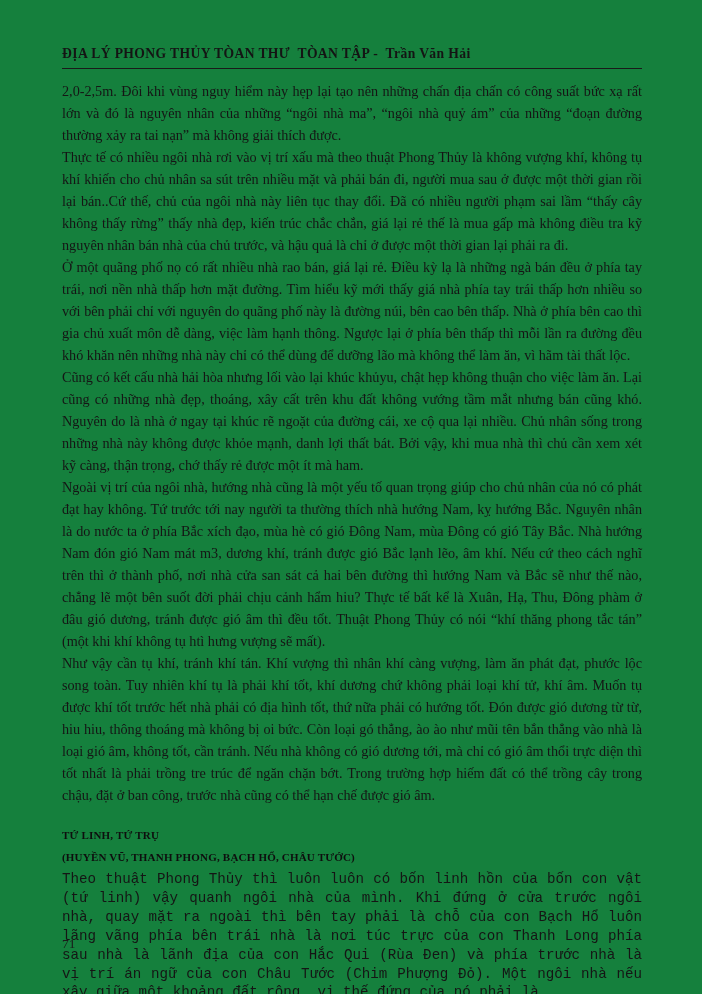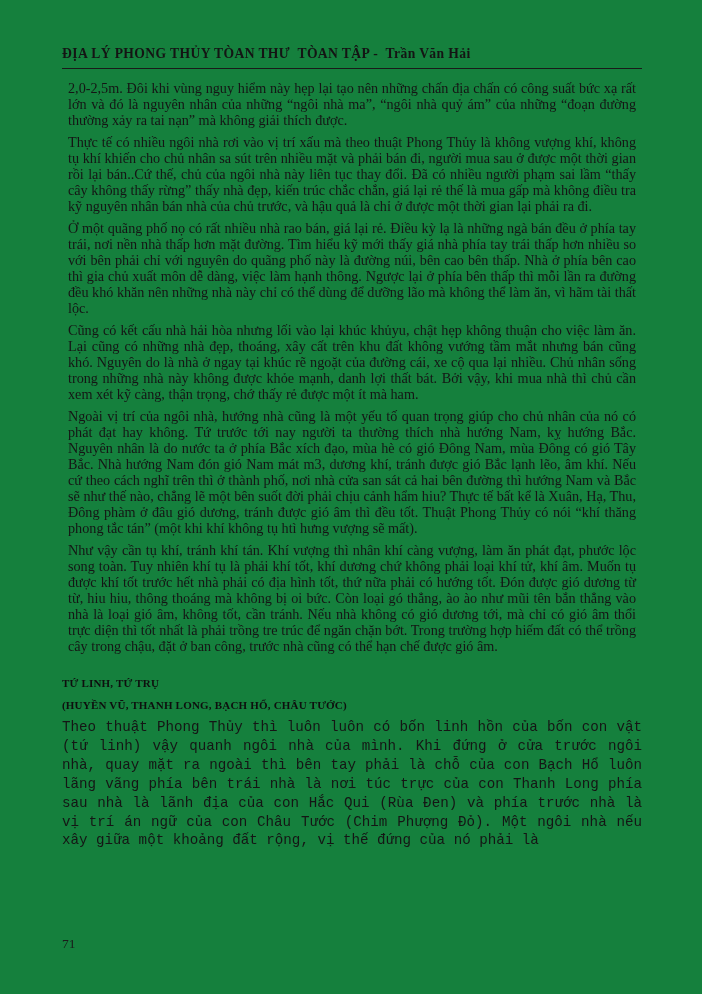--- a/index.html
+++ b/index.html
@@ -32,23 +32,23 @@
       white-space: pre-wrap;
       margin: 0 0 6px 0;
     }
     .header-rule {
       border: none;
       border-top: 1.8px solid #1a1a1a;
       margin: 0 0 11px 0;
       width: 100%;
     }
     .body-text p {
-      margin: 6px;
+      margin: 0;
       font-size: 14.2px;
-      line-height: 16px;
+      line-height: 22px;
       text-align: justify;
       text-justify: inter-word;
       color: #151515;
     }
     .section-heading {
       margin-top: 19px;
       font-weight: bold;
       font-size: 11px;
       line-height: 21.5px;
       color: #0e0e0e;
@@ -90,21 +90,21 @@
       <p>2,0-2,5m. Đôi khi vùng nguy hiểm này hẹp lại tạo nên những chấn địa chấn có công suất bức xạ rất lớn và đó là nguyên nhân của những “ngôi nhà ma”, “ngôi nhà quỷ ám” của những “đoạn đường thường xảy ra tai nạn” mà không giải thích được.</p>
       <p>Thực tế có nhiều ngôi nhà rơi vào vị trí xấu mà theo thuật Phong Thủy là không vượng khí, không tụ khí khiến cho chủ nhân sa sút trên nhiều mặt và phải bán đi, người mua sau ở được một thời gian rồi lại bán..Cứ thế, chủ của ngôi nhà này liên tục thay đổi. Đã có nhiều người phạm sai lầm “thấy cây không thấy rừng” thấy nhà đẹp, kiến trúc chắc chắn, giá lại rẻ thế là mua gấp mà không điều tra kỹ nguyên nhân bán nhà của chủ trước, và hậu quả là chỉ ở được một thời gian lại phải ra đi.</p>
       <p>Ở một quãng phố nọ có rất nhiều nhà rao bán, giá lại rẻ. Điều kỳ lạ là những ngà bán đều ở phía tay trái, nơi nền nhà thấp hơn mặt đường. Tìm hiểu kỹ mới thấy giá nhà phía tay trái thấp hơn nhiều so với bên phải chỉ với nguyên do quãng phố này là đường núi, bên cao bên thấp. Nhà ở phía bên cao thì gia chủ xuất môn dễ dàng, việc làm hạnh thông. Ngược lại ở phía bên thấp thì mỗi lần ra đường đều khó khăn nên những nhà này chỉ có thể dùng để dưỡng lão mà không thể làm ăn, vì hãm tài thất lộc.</p>
       <p>Cũng có kết cấu nhà hải hòa nhưng lối vào lại khúc khủyu, chật hẹp không thuận cho việc làm ăn. Lại cũng có những nhà đẹp, thoáng, xây cất trên khu đất không vướng tầm mắt nhưng bán cũng khó. Nguyên do là nhà ở ngay tại khúc rẽ ngoặt của đường cái, xe cộ qua lại nhiều. Chủ nhân sống trong những nhà này không được khỏe mạnh, danh lợi thất bát. Bởi vậy, khi mua nhà thì chủ cần xem xét kỹ càng, thận trọng, chớ thấy rẻ được một ít mà ham.</p>
       <p>Ngoài vị trí của ngôi nhà, hướng nhà cũng là một yếu tố quan trọng giúp cho chủ nhân của nó có phát đạt hay không. Tứ trước tới nay người ta thường thích nhà hướng Nam, kỵ hướng Bắc. Nguyên nhân là do nước ta ở phía Bắc xích đạo, mùa hè có gió Đông Nam, mùa Đông có gió Tây Bắc. Nhà hướng Nam đón gió Nam mát m3, dương khí, tránh được gió Bắc lạnh lẽo, âm khí. Nếu cứ theo cách nghĩ trên thì ở thành phố, nơi nhà cửa san sát cả hai bên đường thì hướng Nam và Bắc sẽ như thế nào, chẳng lẽ một bên suốt đời phải chịu cảnh hẩm hiu? Thực tế bất kể là Xuân, Hạ, Thu, Đông phàm ở đâu gió dương, tránh được gió âm thì đều tốt. Thuật Phong Thủy có nói “khí thăng phong tắc tán” (một khi khí không tụ htì hưng vượng sẽ mất).</p>
       <p>Như vậy cần tụ khí, tránh khí tán. Khí vượng thì nhân khí càng vượng, làm ăn phát đạt, phước lộc song toàn. Tuy nhiên khí tụ là phải khí tốt, khí dương chứ không phải loại khí tử, khí âm. Muốn tụ được khí tốt trước hết nhà phải có địa hình tốt, thứ nữa phải có hướng tốt. Đón được gió dương từ từ, hiu hiu, thông thoáng mà không bị oi bức. Còn loại gó thẳng, ào ào như mũi tên bắn thẳng vào nhà là loại gió âm, không tốt, cần tránh. Nếu nhà không có gió dương tới, mà chỉ có gió âm thổi trực diện thì tốt nhất là phải trồng tre trúc để ngăn chặn bớt. Trong trường hợp hiếm đất có thể trồng cây trong chậu, đặt ở ban công, trước nhà cũng có thể hạn chế được gió âm.</p>
     </div>
 
     <div class="section-heading">
       <div>TỨ LINH, TỨ TRỤ</div>
-      <div>(HUYỀN VŨ, THANH LONG, BẠCH HỔ, CHÂU TƯỚC)</div>
+      <div>(HUYỀN VŨ, THANH PHONG, BẠCH HỔ, CHÂU TƯỚC)</div>
     </div>
 
     <div class="after-heading body-text">
       <p>Theo thuật Phong Thủy thì luôn luôn có bốn linh hồn của bốn con vật (tứ linh) vậy quanh ngôi nhà của mình. Khi đứng ở cửa trước ngôi nhà, quay mặt ra ngoài thì bên tay phải là chỗ của con Bạch Hổ luôn lãng vãng phía bên trái nhà là nơi túc trực của con Thanh Long phía sau nhà là lãnh địa của con Hắc Qui (Rùa Đen) và phía trước nhà là vị trí án ngữ của con Châu Tước (Chim Phượng Đỏ). Một ngôi nhà nếu xây giữa một khoảng đất rộng, vị thế đứng của nó phải là</p>
     </div>
 
   </div>
 
   <div class="page-footer">71</div>
 </div>

